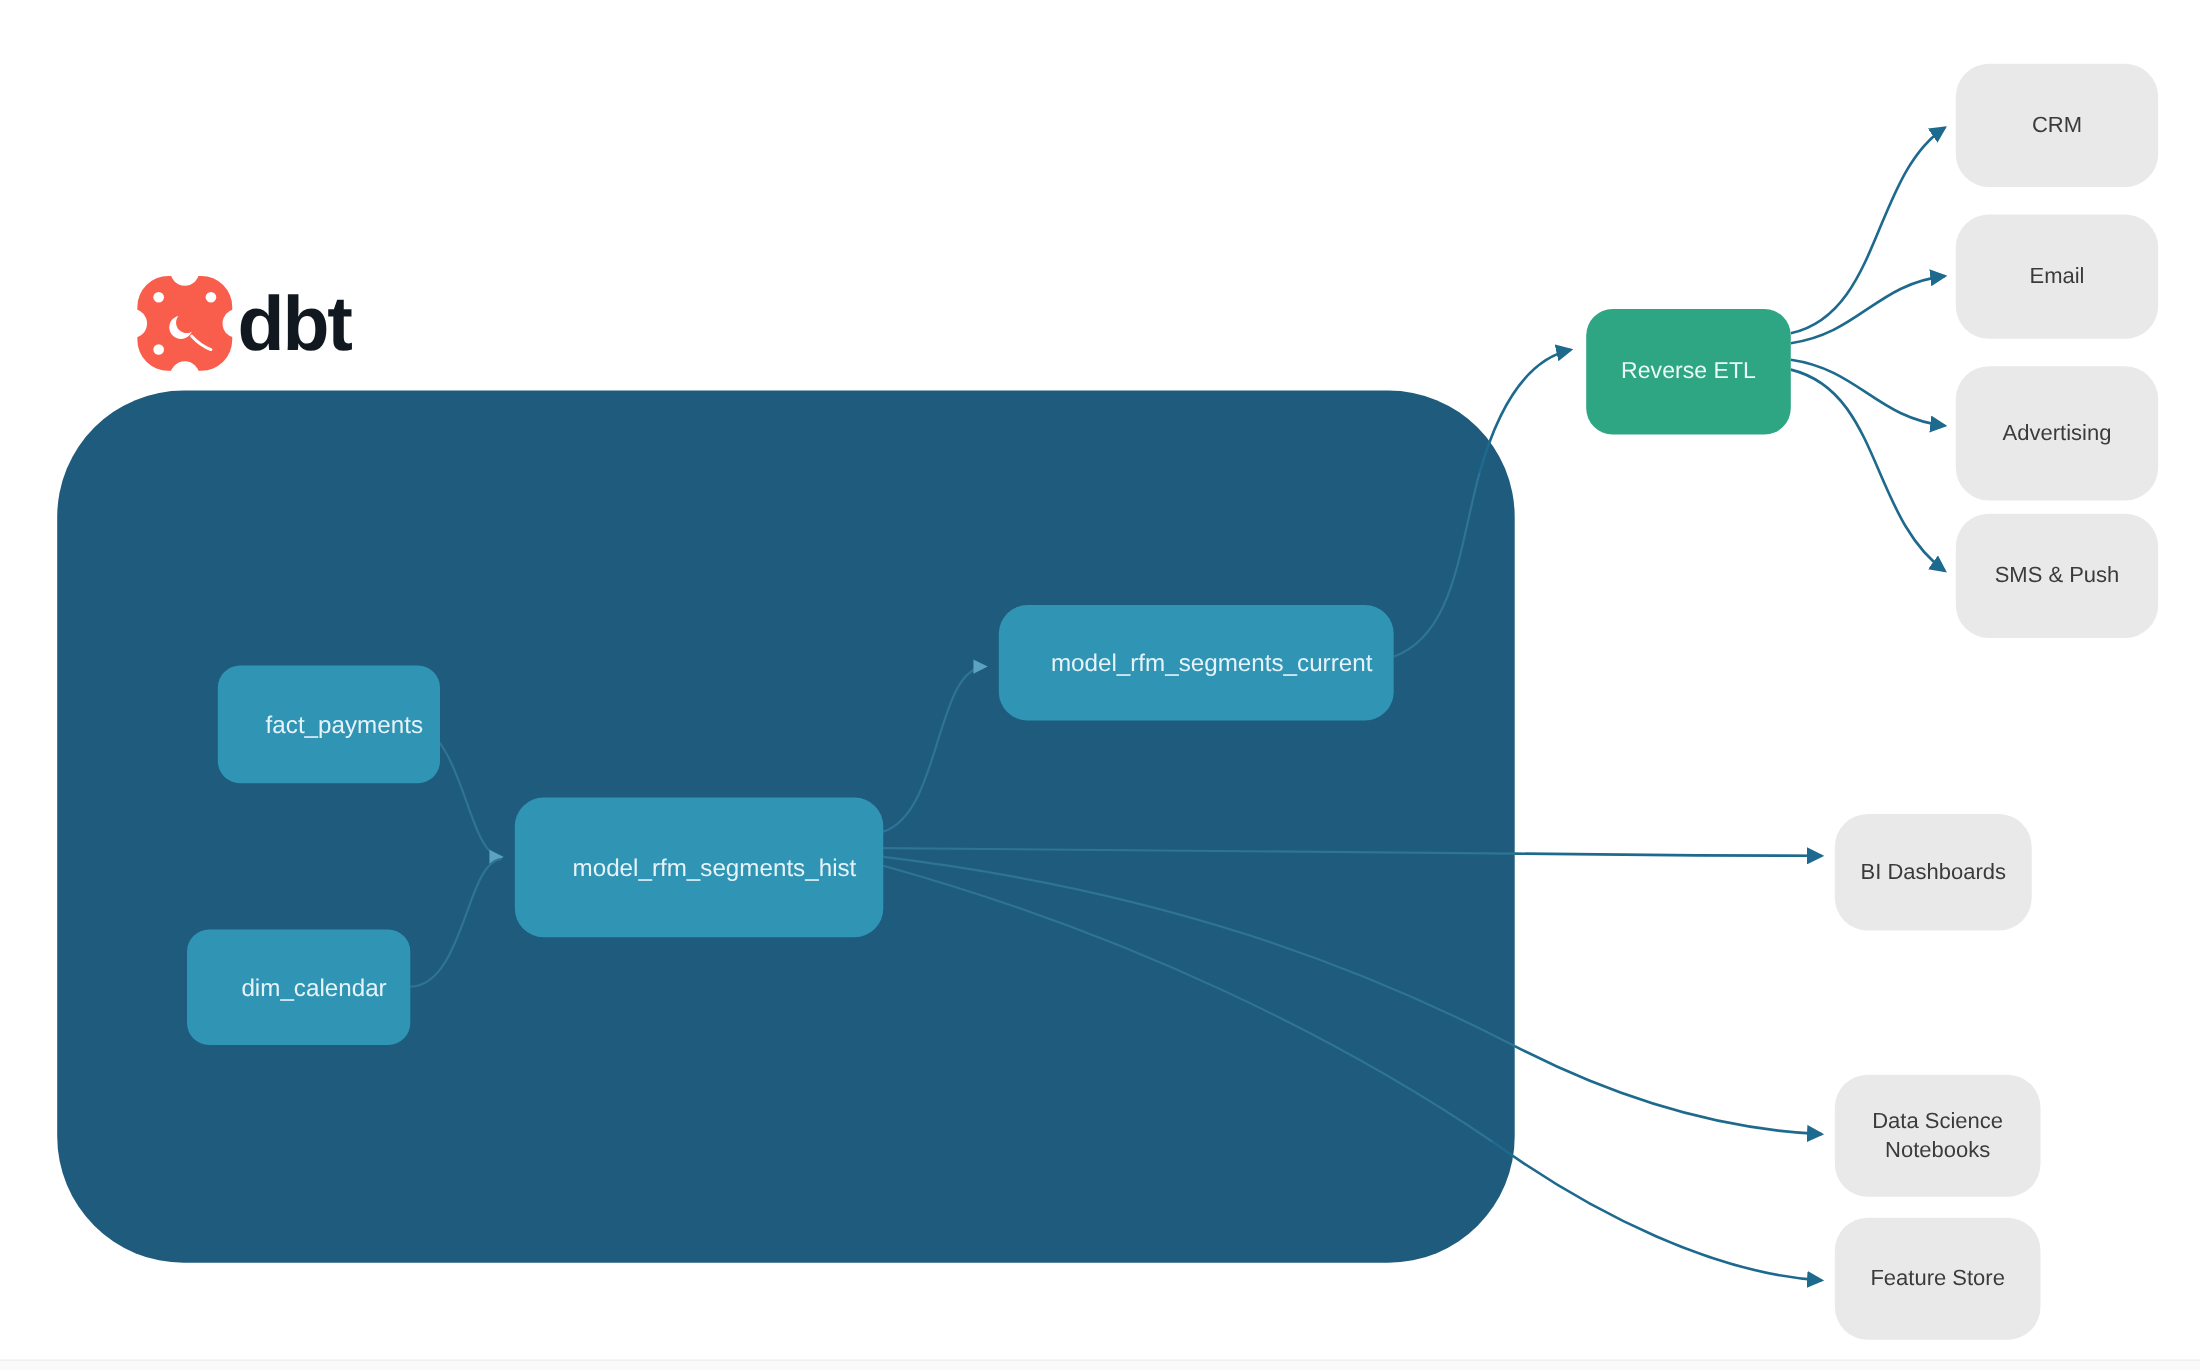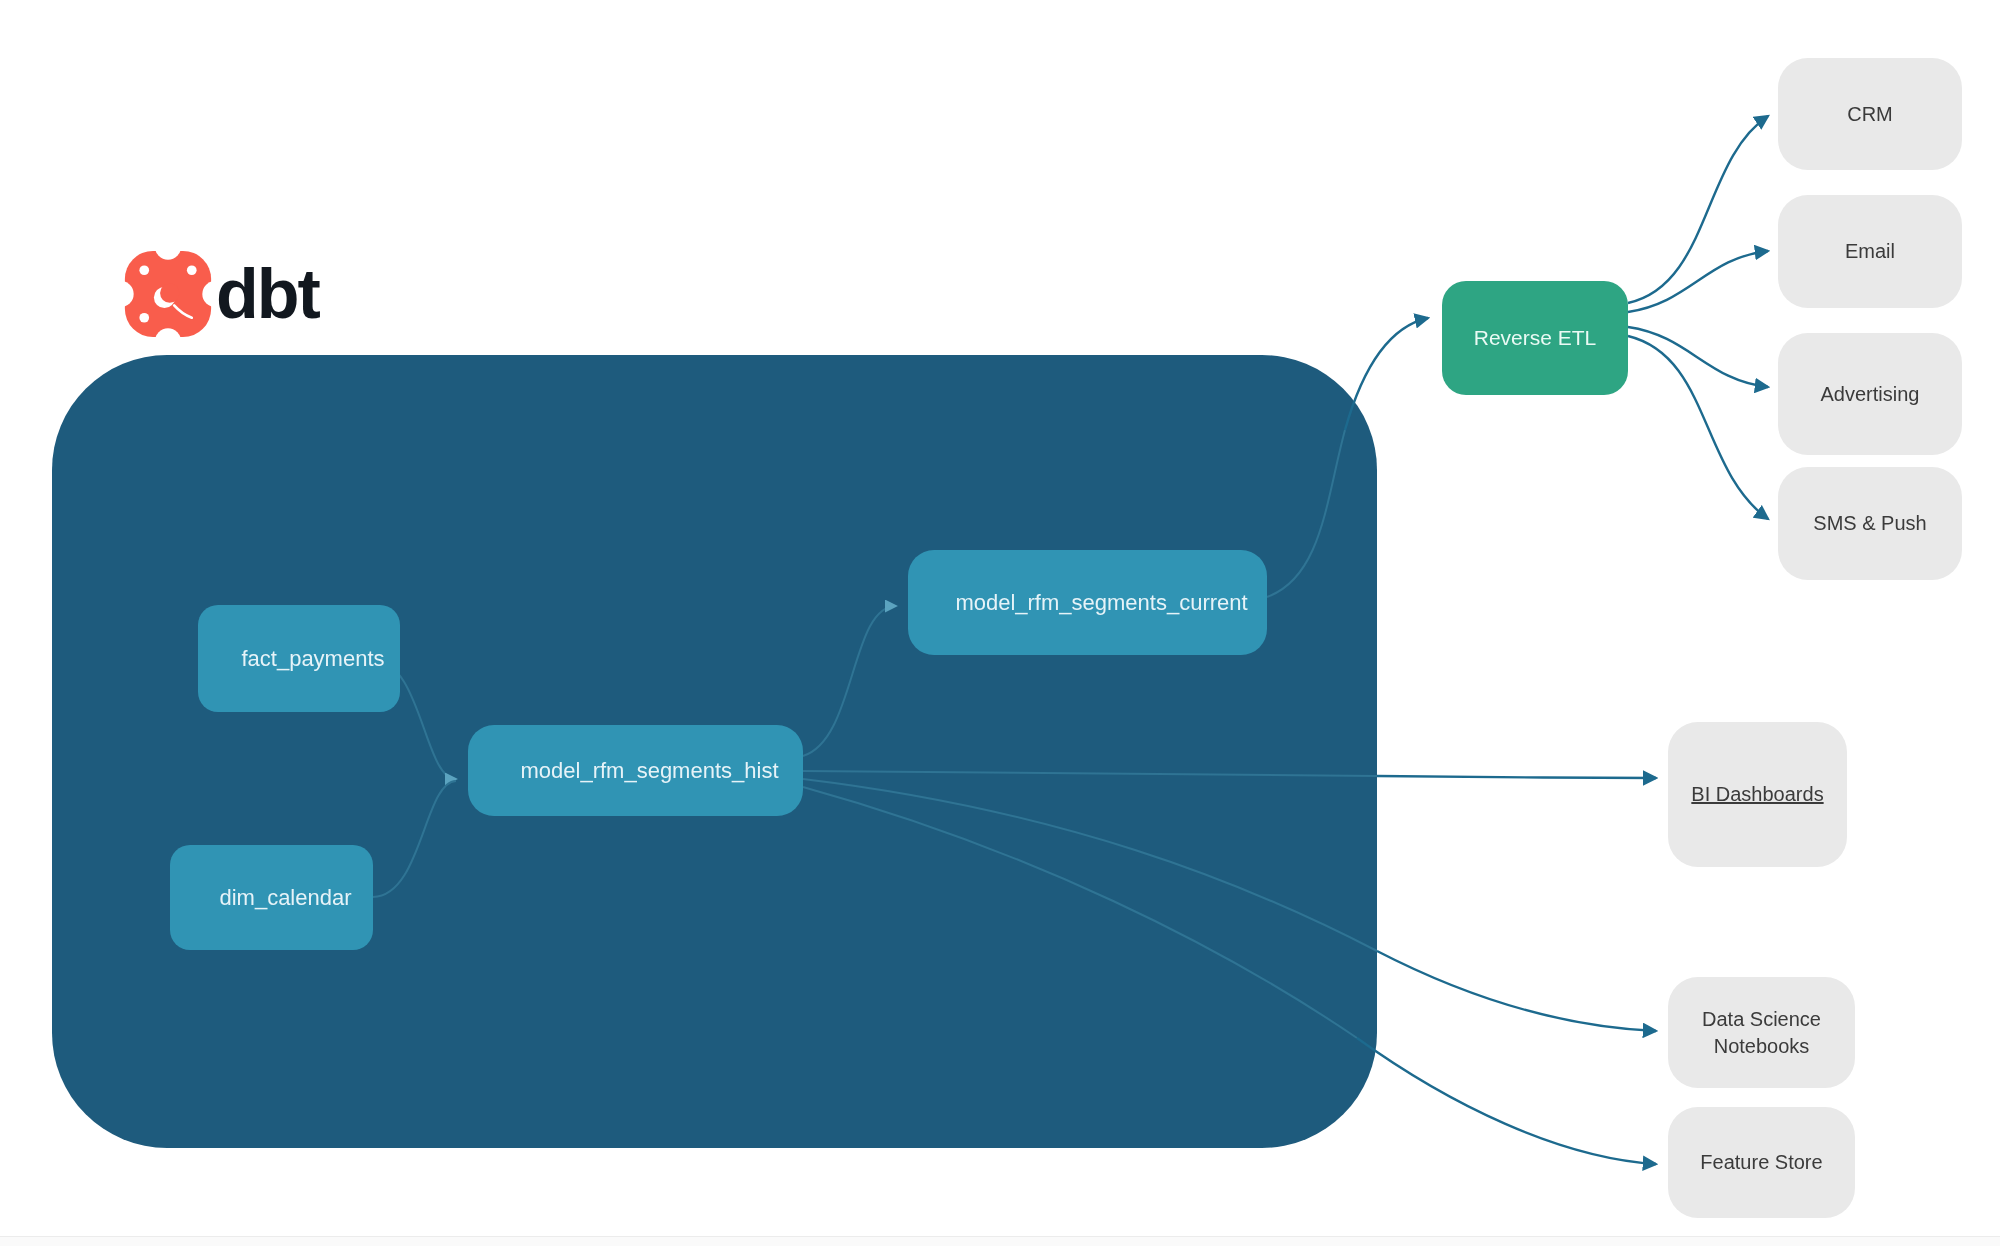--- a/index.html
+++ b/index.html
@@ -142,35 +142,35 @@
       <path d="M 1628 312 C 1690 303 1706 258 1768 251" marker-end="url(#arrow-dark)"></path>
       <path d="M 1628 327 C 1690 336 1706 380 1768 387" marker-end="url(#arrow-dark)"></path>
       <path d="M 1628 336 C 1710 356 1700 470 1768 519" marker-end="url(#arrow-dark)"></path>
     </g>
   </svg>
 
   <div class="node teal" style="left:170px; top:605px; width:202px; height:107px;margin-left:28px;">fact_payments</div>
 
   <div class="node teal" style="left:170px; top:845px; width:203px; height:105px;">dim_calendar</div>
 
-  <div class="node teal big-teal" style="left:468px; top:725px; width:335px; height:91px;text-align:center;">model_rfm_segments_hist</div>
+  <div class="node teal big-teal" style="left:468px; top:725px; width:335px; height:127px;text-align:center;">model_rfm_segments_hist</div>
 
   <div class="node teal big-teal" style="left:908px; top:550px; width:359px; height:105px;">model_rfm_segments_current</div>
 
   <div class="node green" style="left:1442px; top:263px; width:186px; height:114px;">Reverse ETL</div>
 
   <div class="node gray" style="left:1778px; top:58px; width:184px; height:112px;">CRM</div>
 
   <div class="node gray" style="left:1778px; top:195px; width:184px; height:113px;">Email</div>
 
   <div class="node gray" style="left:1778px; top:333px; width:184px; height:122px;">Advertising</div>
 
   <div class="node gray" style="left:1778px; top:467px; width:184px; height:113px;">SMS &amp; Push</div>
 
-  <div class="node gray" style="left:1668px; top:722px; width:179px; height:145px;text-decoration:underline;">BI Dashboards</div>
+  <div class="node gray" style="left:1668px; top:740px; width:179px; height:106px;">BI Dashboards</div>
 
   <div class="node gray" style="left:1668px; top:977px; width:187px; height:111px;">Data Science Notebooks</div>
 
   <div class="node gray" style="left:1668px; top:1107px; width:187px; height:111px;">Feature Store</div>
 
   <div class="bottom-strip"></div>
 
 </div>
 
 </body></html>

